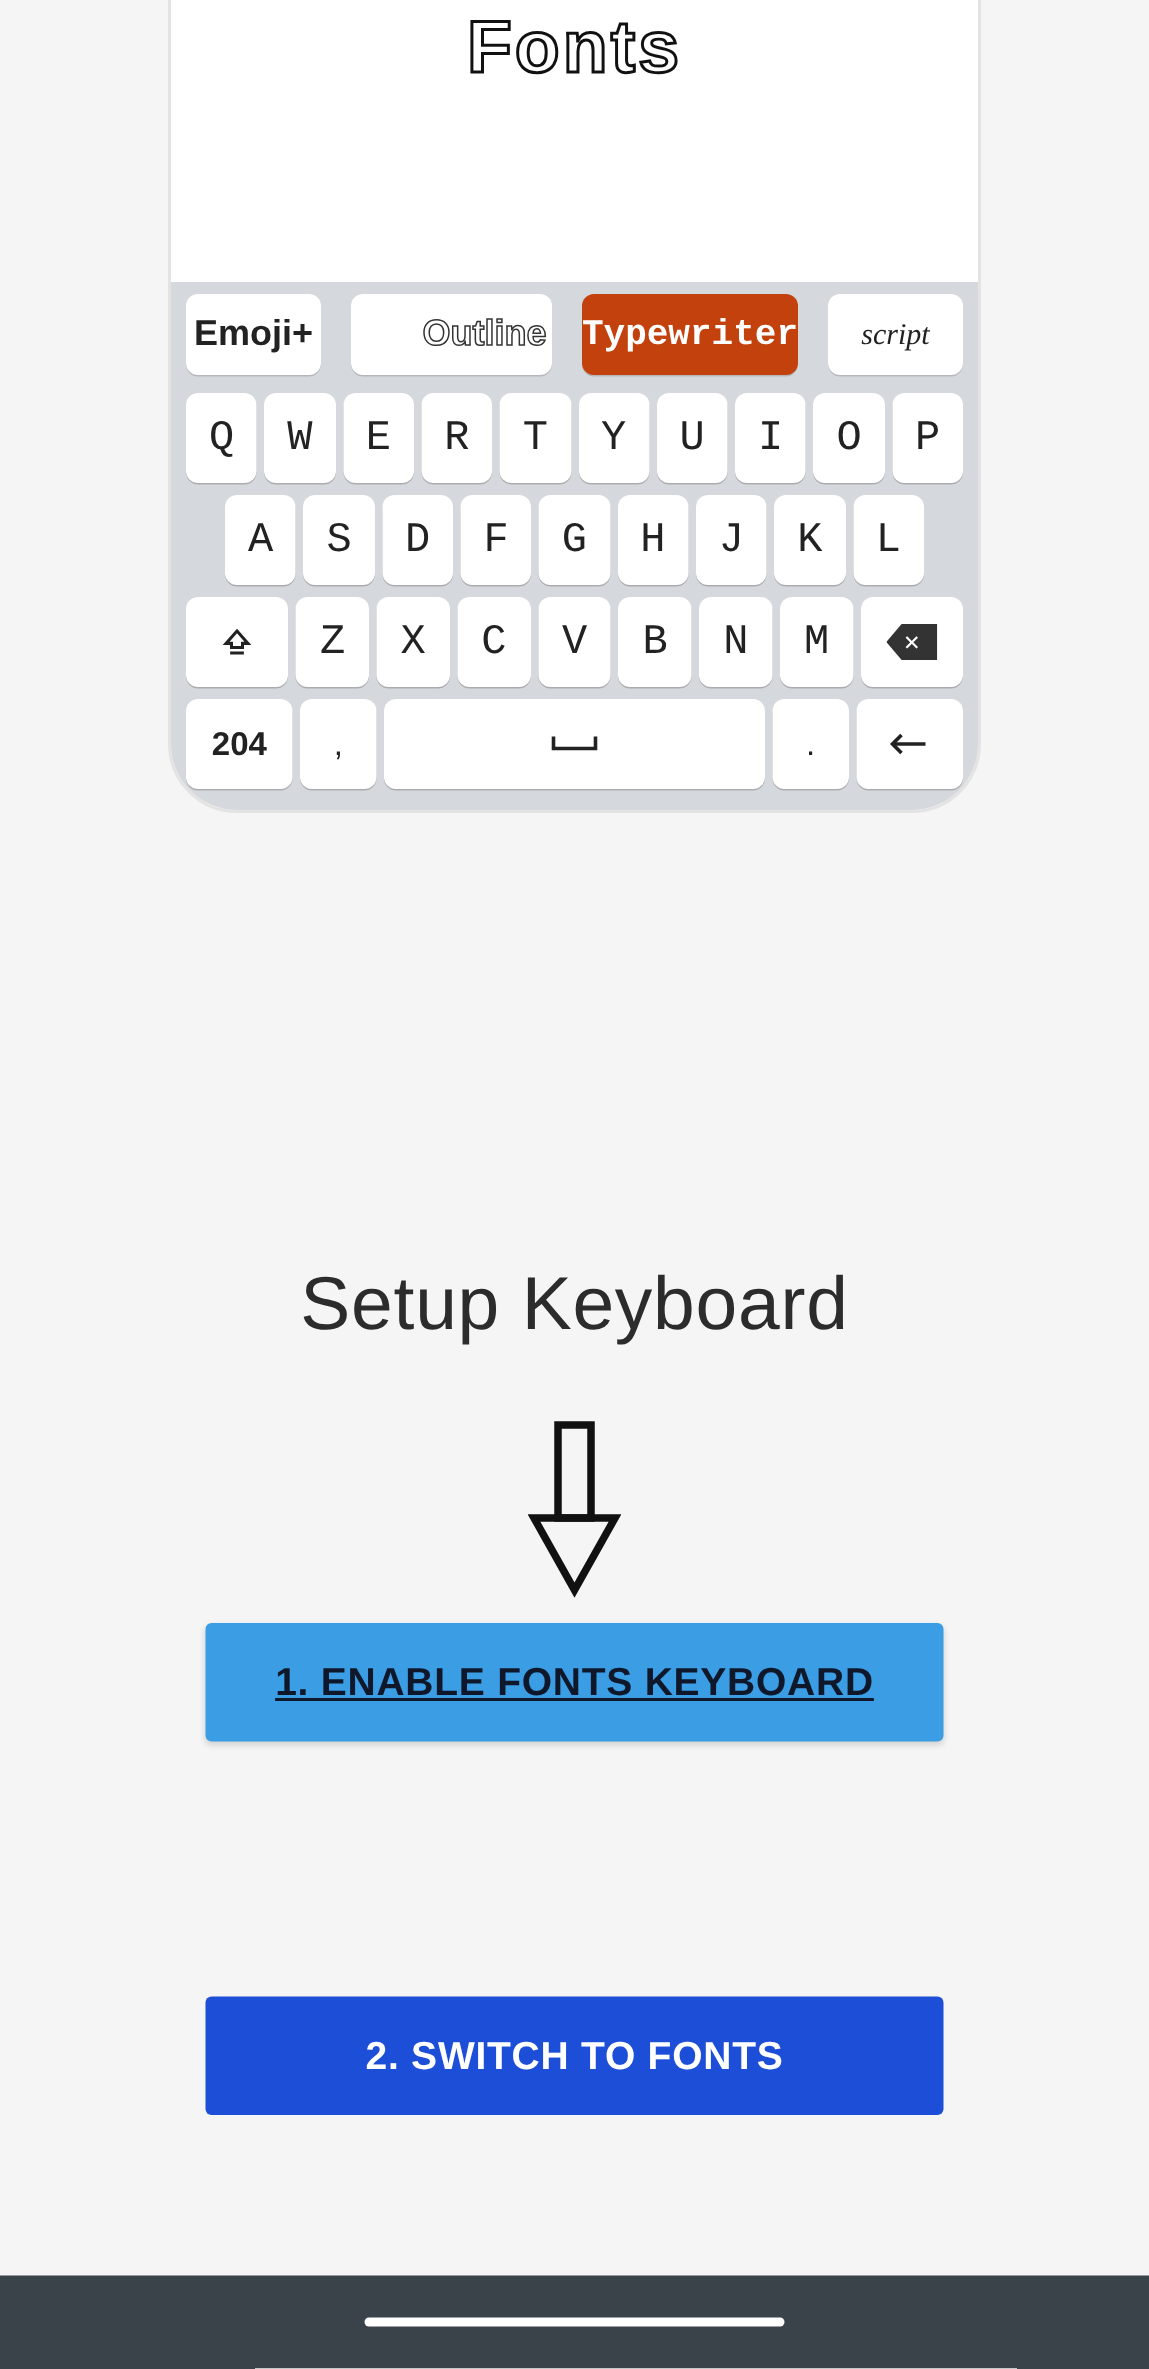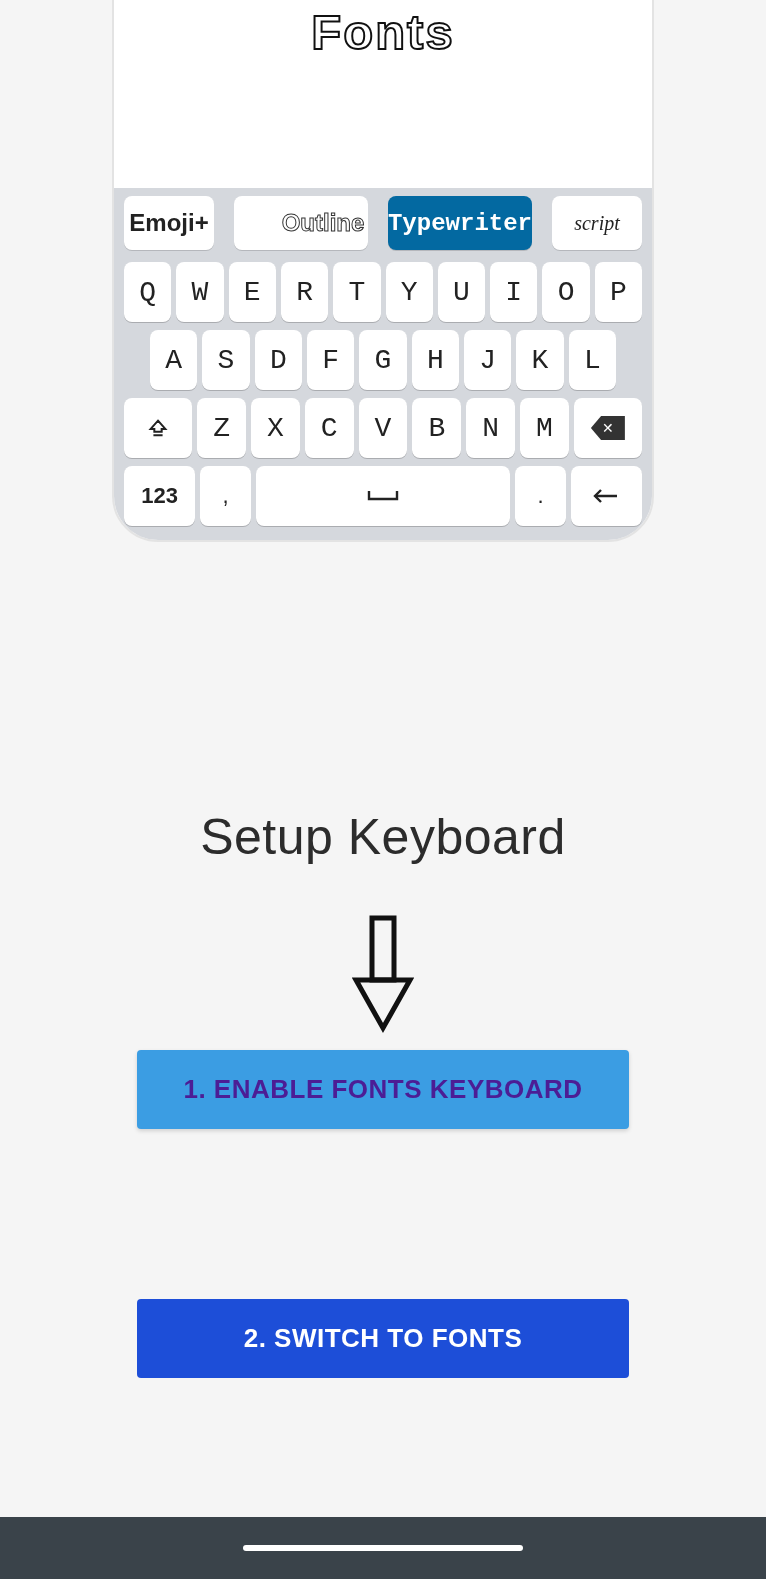--- a/index.html
+++ b/index.html
@@ -44,21 +44,21 @@
     height: 54px;
     background: #fff;
     border-radius: 8px;
     display: flex;
     align-items: center;
     justify-content: center;
     font-size: 24px;
     color: #222;
     box-shadow: 0 1px 0 rgba(0,0,0,.15);
   }
-  .tab.sel { background: #0369a1; color: #fff; font-family: "Courier New", monospace; text-align: right; }
+  .tab.sel { background: #c2410c; color: #fff; font-family: "Courier New", monospace; text-align: right; }
   .tab.emoji { font-weight: 600; }
   .tab.outline { -webkit-text-stroke: 1px #333; -webkit-text-fill-color: #fff; font-weight: 700; padding-left: 44px; }
   .tab.script { font-style: italic; font-family: "Brush Script MT","Segoe Script",cursive; font-size: 20px; }
   .tab.type { font-family: "Courier New", monospace; font-weight: 600; }
 
   .krow { display: flex; gap: 5px; padding: 4px 4px; justify-content: center; }
   .key {
     flex: 1;
     height: 60px;
     background: #fff;
@@ -81,21 +81,21 @@
     clip-path: polygon(30% 0, 100% 0, 100% 100%, 30% 100%, 0 50%);
     display:flex;align-items:center;justify-content:center;color:#fff;font-size:14px;font-family:inherit;
   }
   .key.ret { font-size: 26px; }
   .key.num { font-family: inherit; font-weight:600; font-size:22px; }
 
   
   .setup {
     position: absolute;
     left: 0; right: 0;
-    top: 808px;
+    top: 840px;
     text-align: center;
   }
   .setup h1 { font-size: 50px; font-weight: 500; color: #2c2c2c; letter-spacing: .5px; }
 
   .arrow {
     margin: 48px auto 0 auto;
     width: 62px; height: 120px;
     display:block;
   }
 
@@ -104,21 +104,21 @@
     width: 492px;
     margin: 16px auto 0 auto;
     padding: 24px 10px;
     border-radius: 4px;
     font-size: 26px;
     font-weight: 600;
     letter-spacing: .5px;
     text-align: center;
     box-shadow: 0 2px 4px rgba(0,0,0,.15);
   }
-  .btn.primary { background:#3b9de3; color:#4c1d95; }
+  .btn.primary { background:#3b9de3; color:#0f172a;text-decoration:underline; }
   .btn.secondary { background:#1d4ed8; color:#fff; margin-top: 170px; box-shadow:none; }
 
   
   .navbar {
     position:absolute; left:0; right:0; bottom:0;
     height:62px; background:#3a434a;
     display:flex; align-items:center; justify-content:center;
   }
   .navhandle { width:280px; height:6px; border-radius:4px; background:#fff; }
 </style>
@@ -174,21 +174,21 @@
       <div class="key">V</div>
       <div class="key">B</div>
       <div class="key">N</div>
       <div class="key">M</div>
       <div class="key fn wide bksp">
         <span class="bksp-ico">✕</span>
       </div>
     </div>
 
     <div class="krow">
-      <div class="key num wide">123</div>
+      <div class="key num wide">204</div>
       <div class="key fn">,</div>
       <div class="key fn space">
         <svg width="40" height="18" viewBox="0 0 40 18" fill="none" stroke="#222" stroke-width="2.4">
             <path d="M6 4 V12 H34 V4"></path>
           </svg>
       </div>
       <div class="key fn">.</div>
       <div class="key fn wide ret">
         <svg width="30" height="20" viewBox="0 0 30 20" fill="none" stroke="#222" stroke-width="2.4">
             <path d="M4 10 H26"></path>

